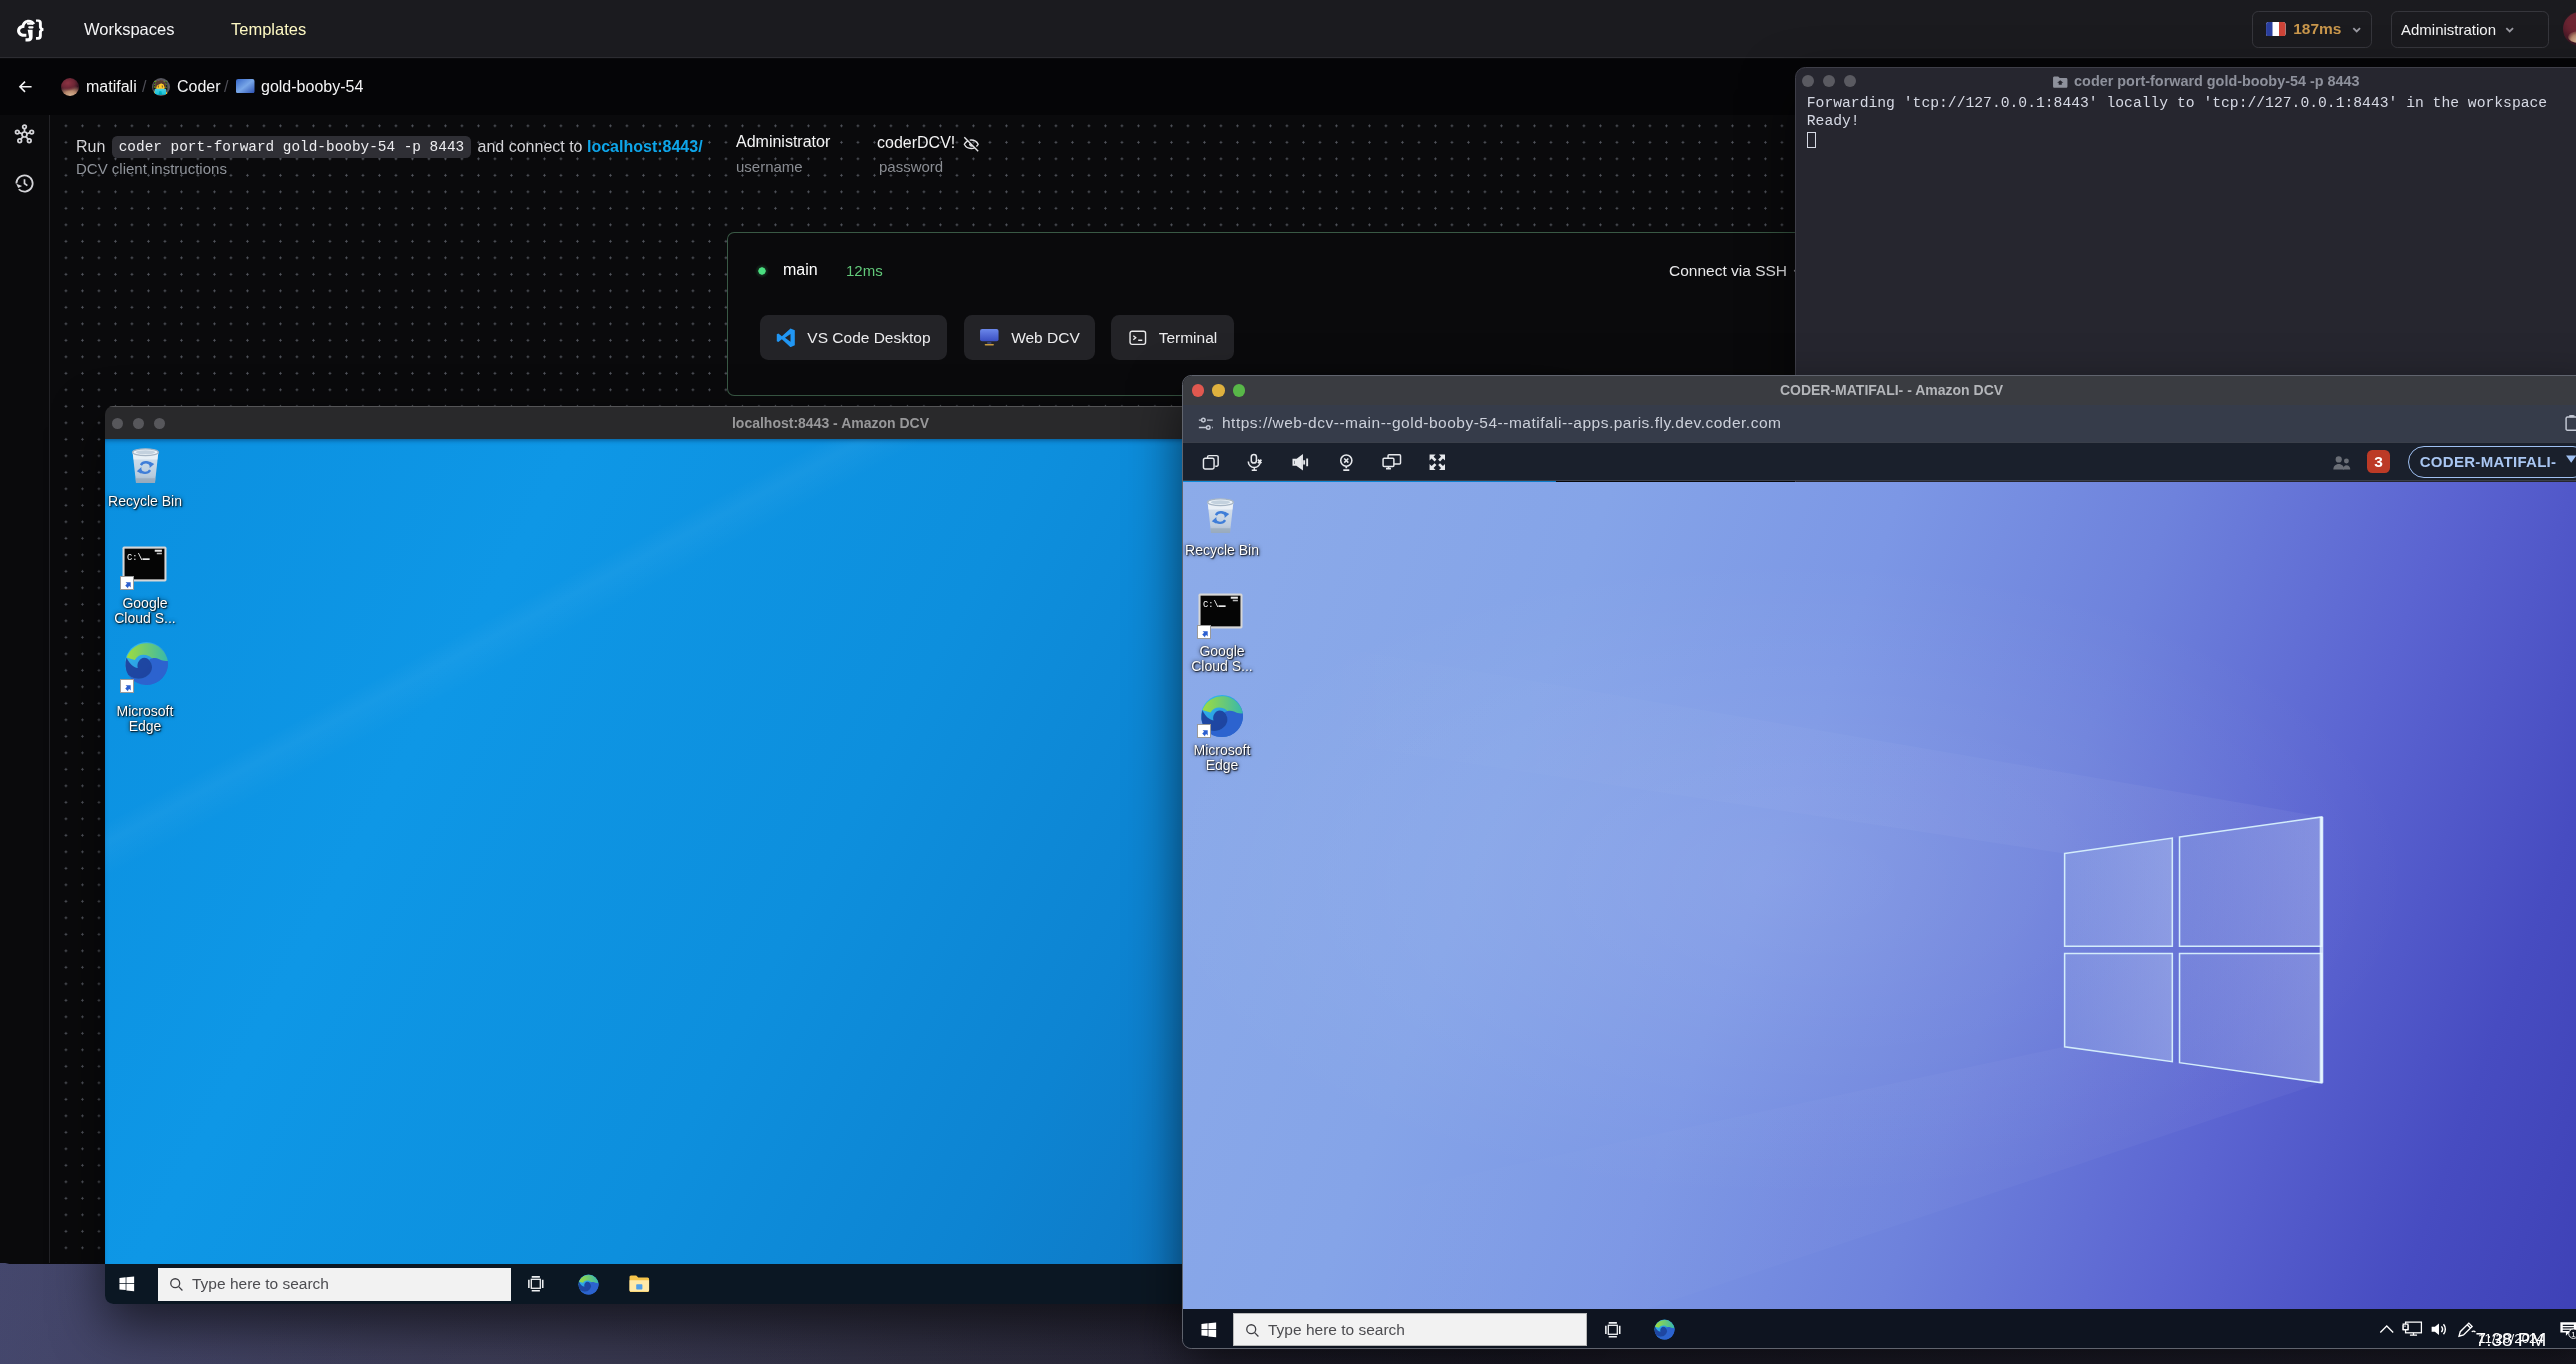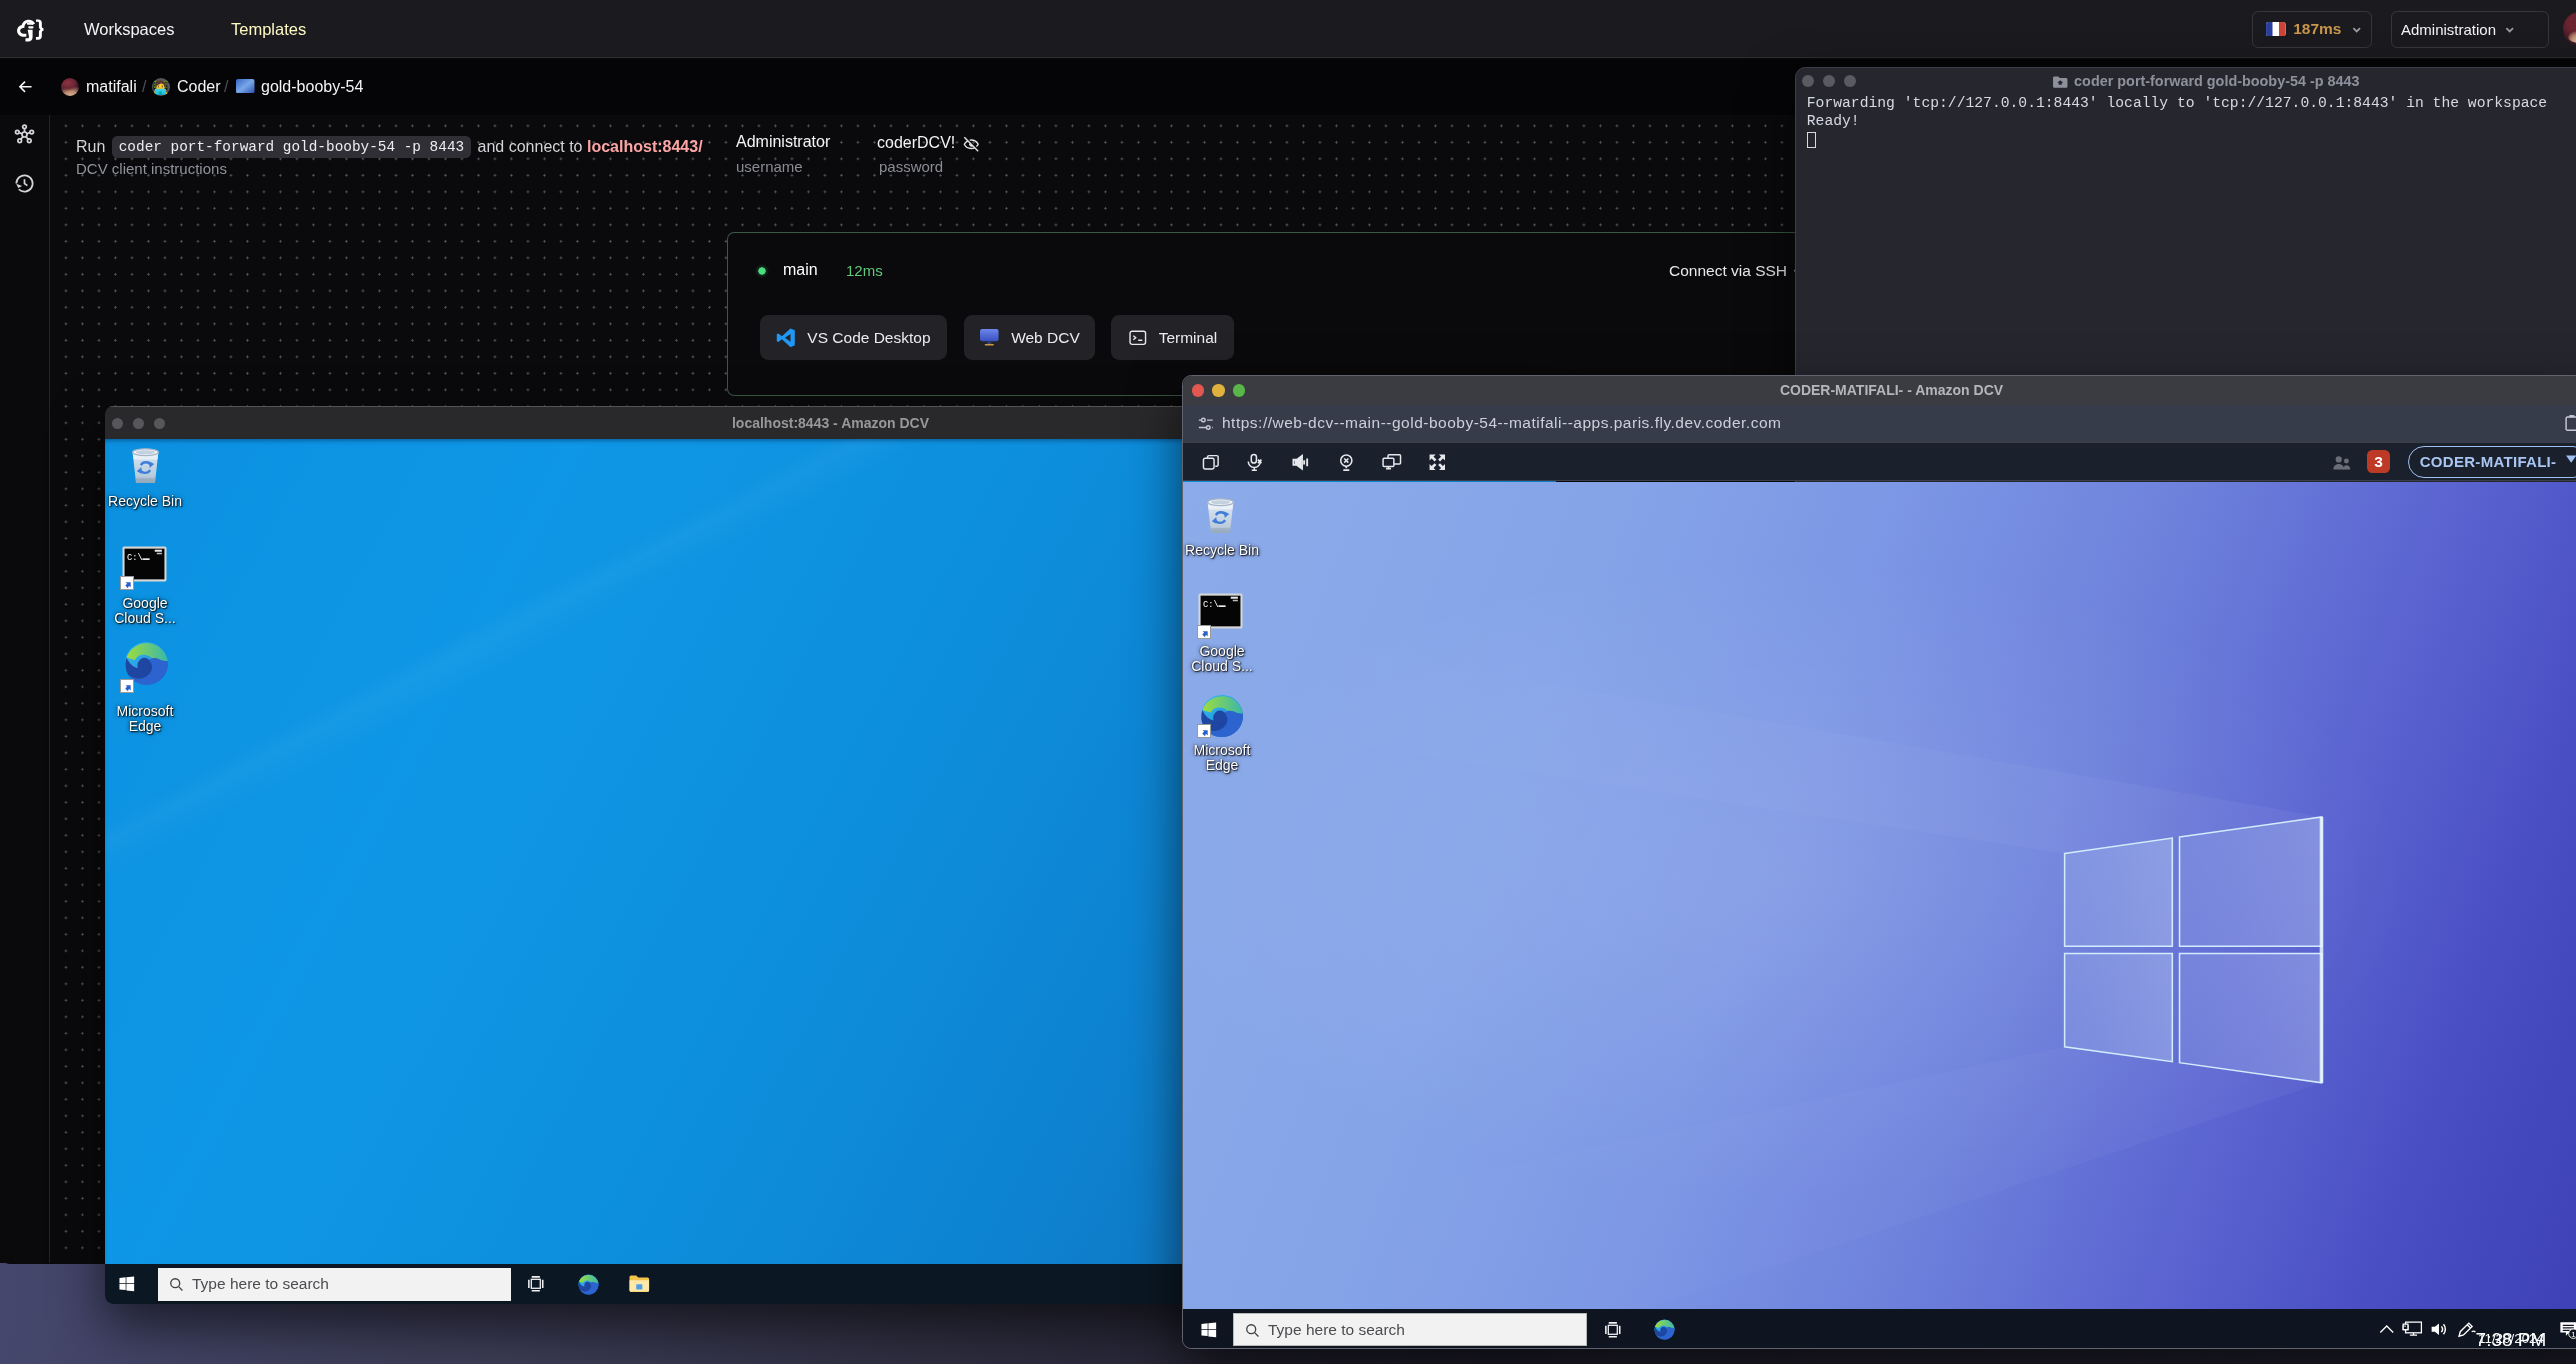--- a/index.html
+++ b/index.html
@@ -114,21 +114,21 @@
             <stop offset="1" stop-color="#2b4fb0"></stop>
           </linearGradient>
         </defs>
       </svg>
     <div class="crumbtxt" style="left:261px">gold-booby-54</div>
   </div>
   <div id="runrow">
       <span>Run</span>
       <code>coder port-forward gold-booby-54 -p 8443</code>
       <span> and connect to&nbsp;</span>
-      <b style="color:#fca5a5">localhost:8443/</b>
+      <b style="color:#0ea5e9">localhost:8443/</b>
     </div>
   <div id="dcvlink">DCV client instructions</div>
   <div class="abs" style="left:736px;top:133px;font-size:16px;color:#f4f4f5">Administrator</div>
   <div class="abs" style="left:736px;top:158px;font-size:15px;color:#8a8d93">username</div>
   <div class="abs" style="left:877px;top:134px;font-size:16px;color:#f4f4f5">coderDCV!</div>
   <svg class="abs" style="left:962px;top:135px" width="18.5" height="18.5" viewBox="0 0 24 24" fill="none" stroke="#e4e4e7" stroke-width="1.8">
       <path d="M3 3l18 18M10.5 10.7a2.3 2.3 0 0 0 3.2 3.2M7.4 7.6C5.2 8.9 3.6 10.8 3 12c1.6 3.2 5 5.5 9 5.5 1.5 0 3-.3 4.3-.9M10 6.7c.6-.1 1.3-.2 2-.2 4 0 7.4 2.3 9 5.5-.4.8-1.2 1.9-2.3 2.9"></path>
     </svg>
   <div class="abs" style="left:879px;top:158px;font-size:15px;color:#8a8d93">password</div>
   <div id="panel">

